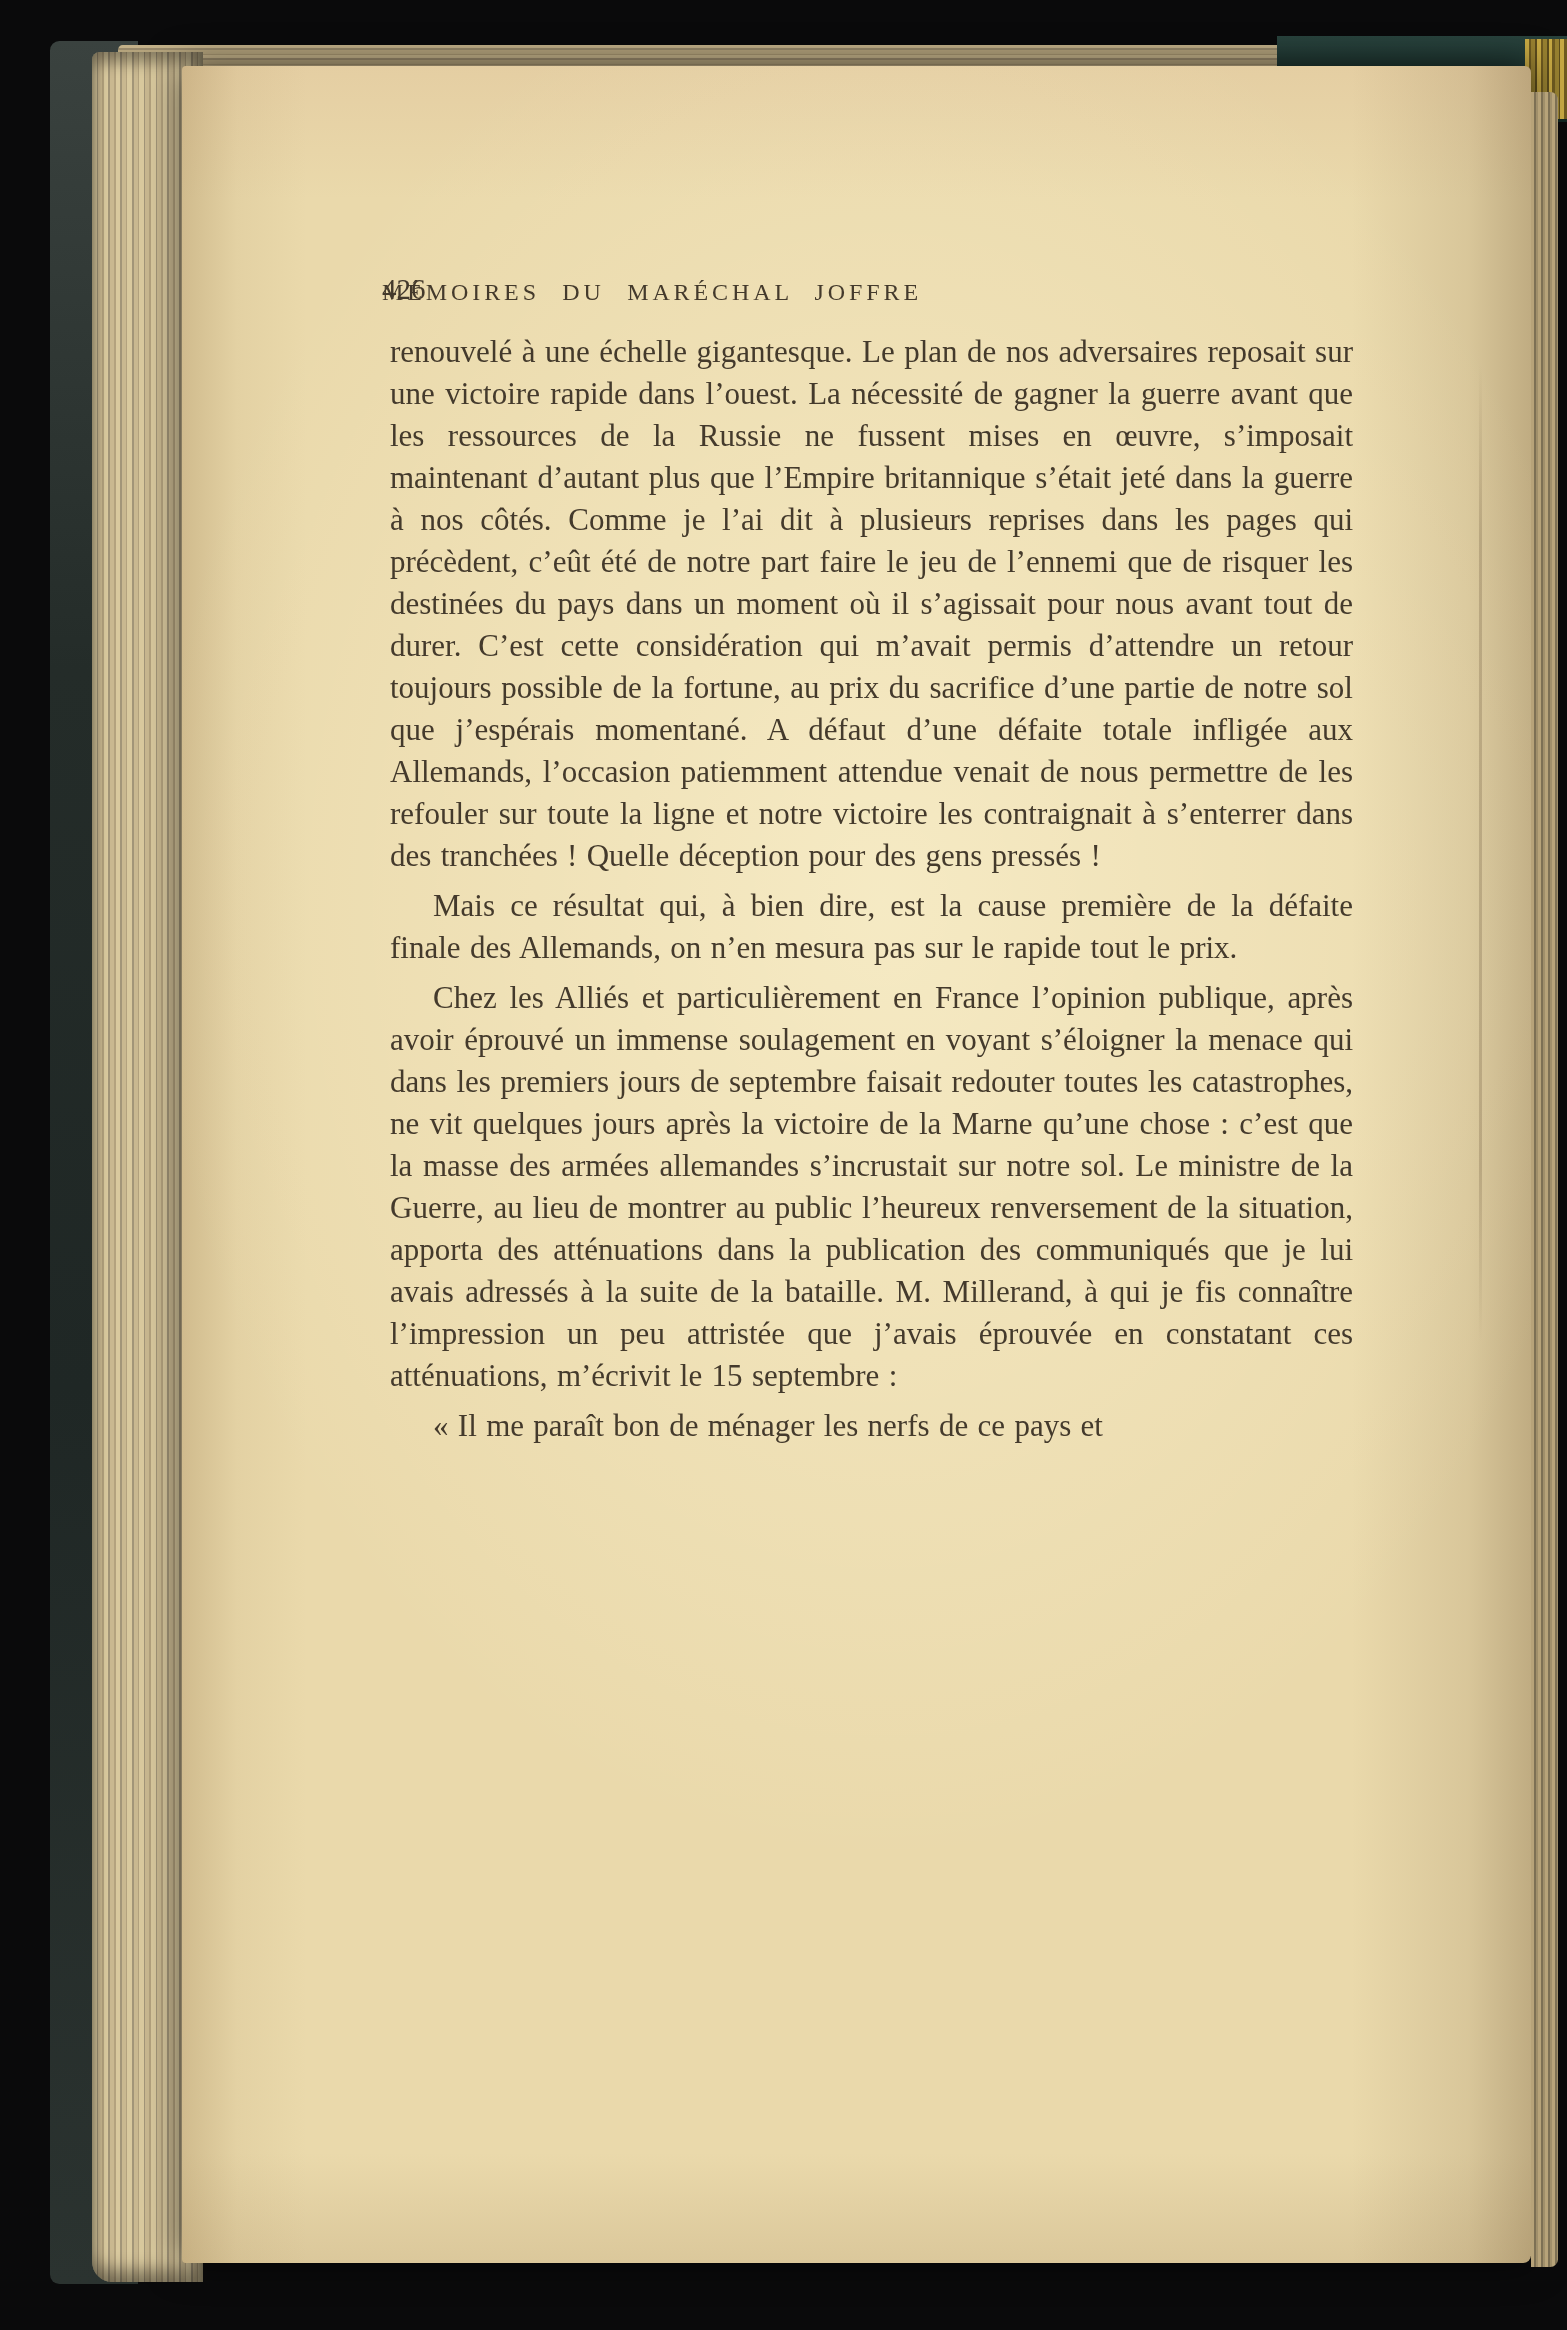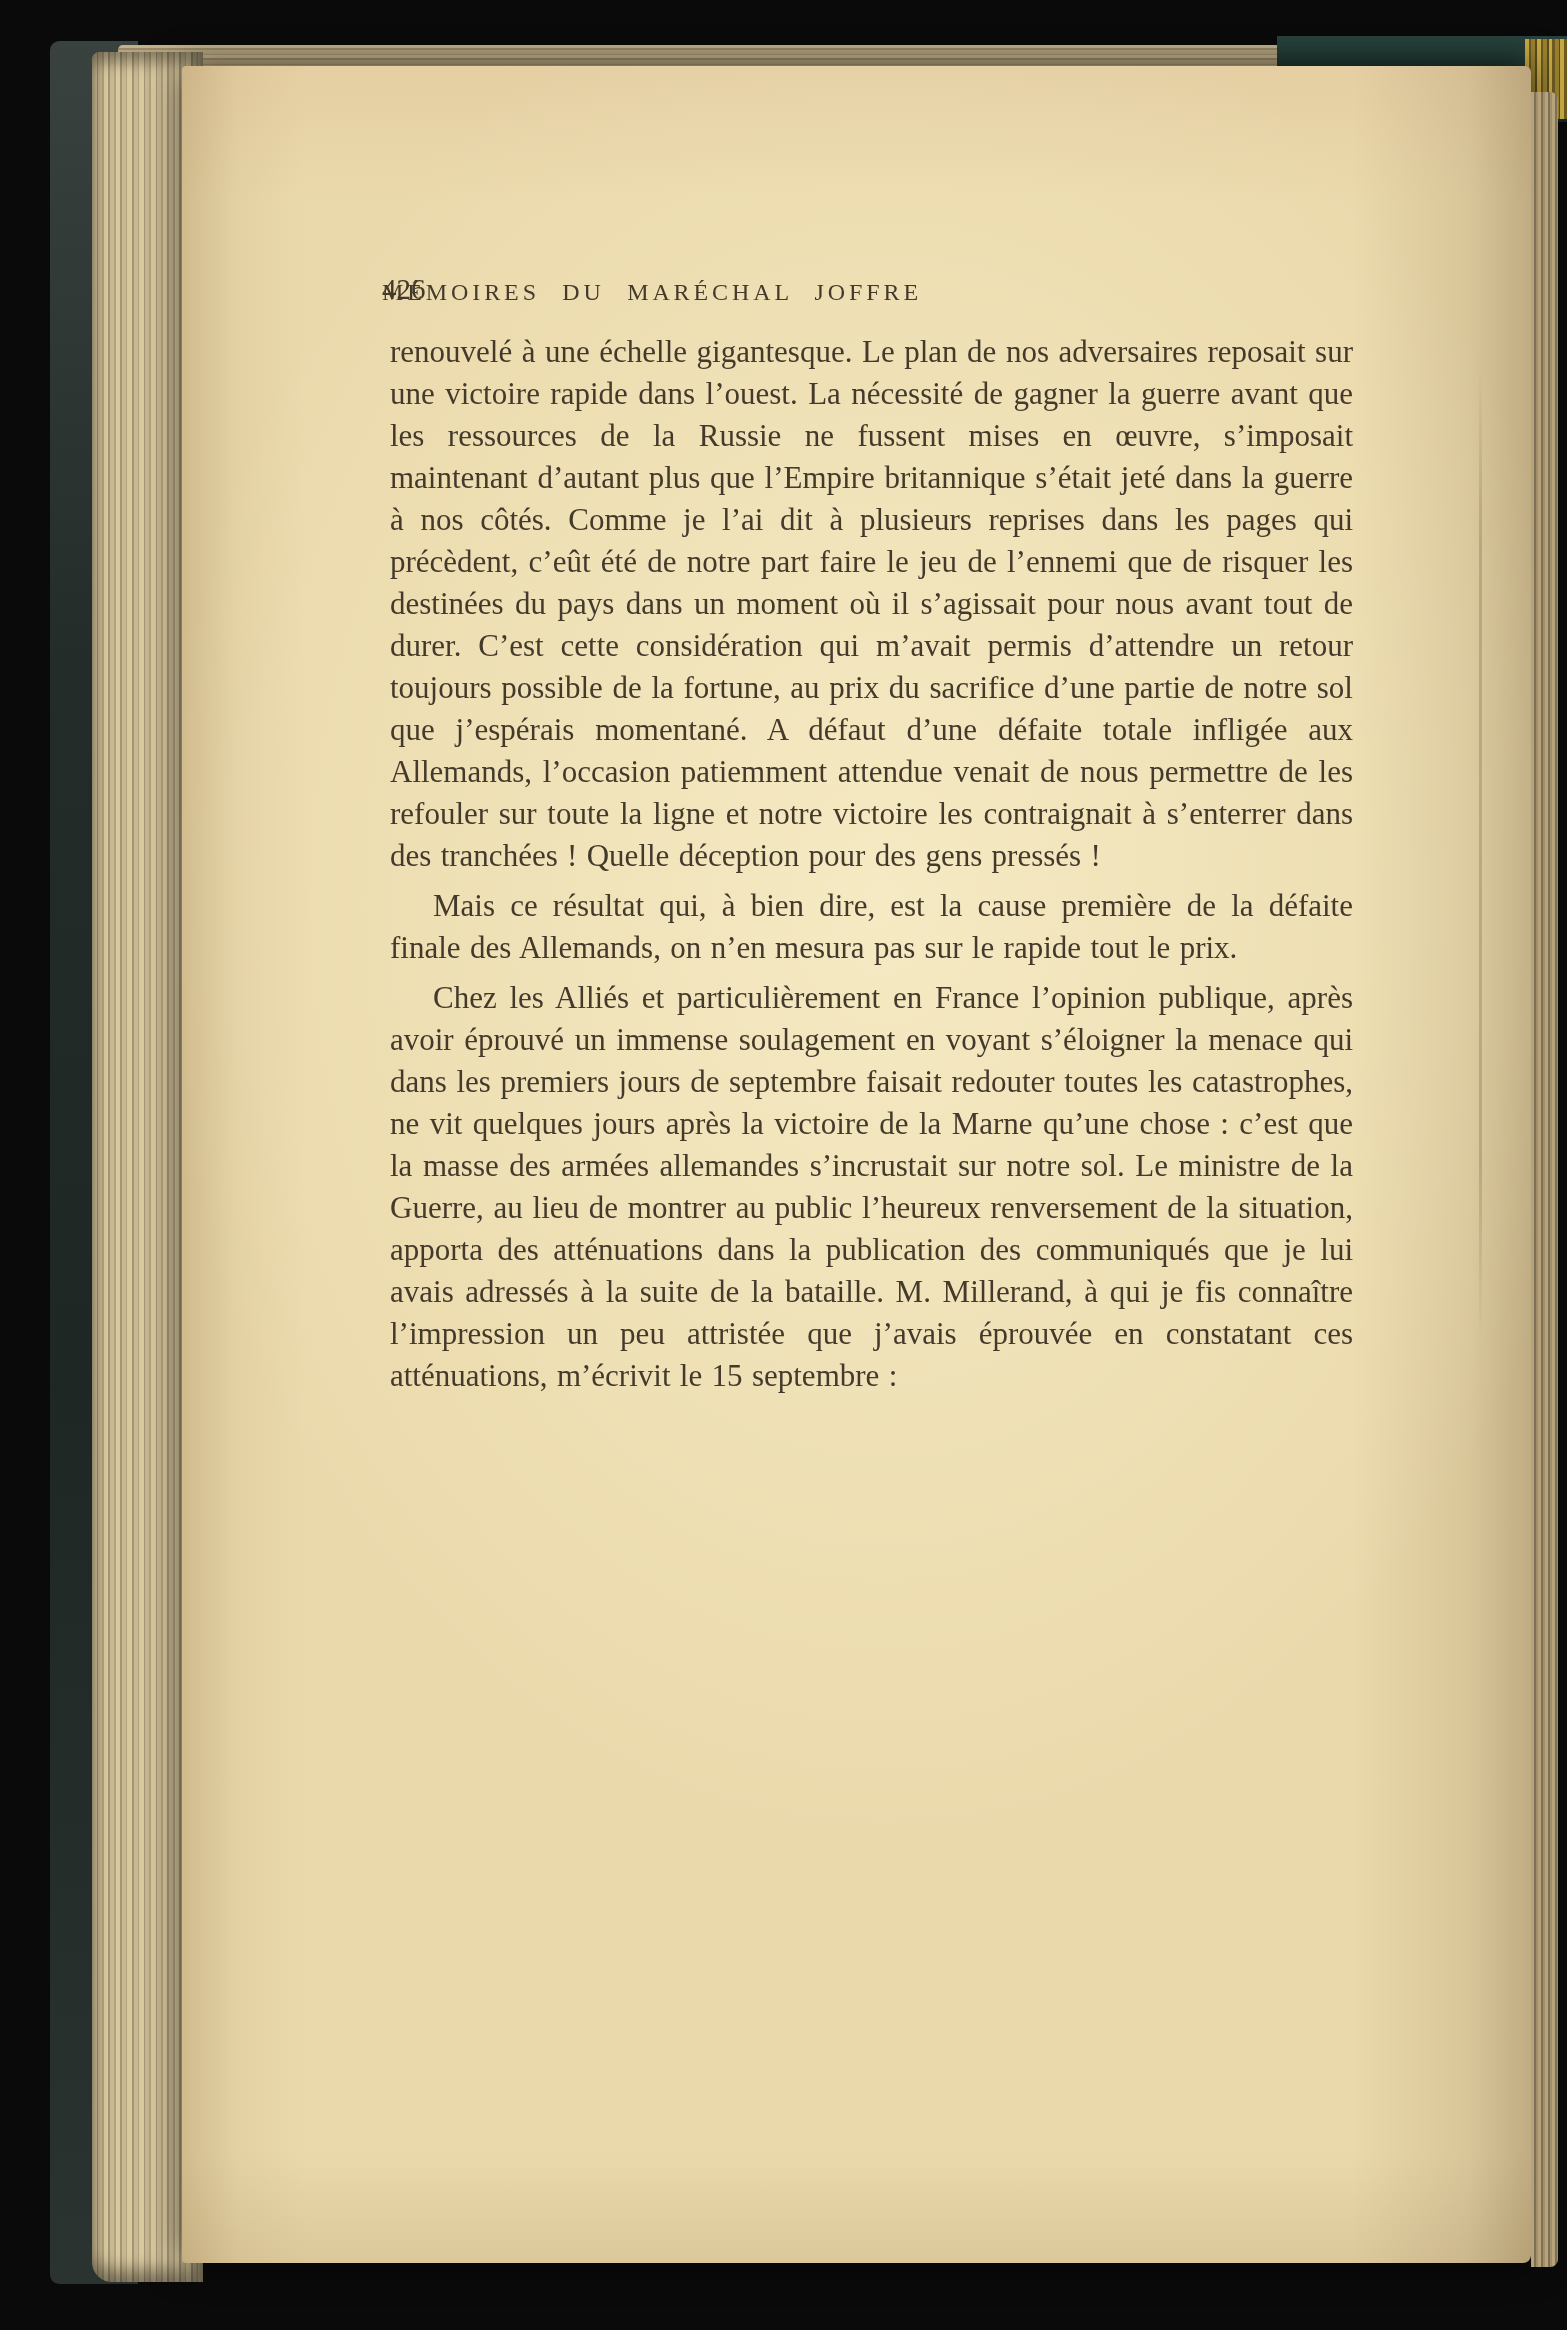--- a/index.html
+++ b/index.html
@@ -145,17 +145,18 @@
 <div class="page">
   <div class="crease"></div>
   <div class="textblock">
     <div class="running-header">
       <span class="page-number">426</span>
       <span class="running-title">MÉMOIRES DU MARÉCHAL JOFFRE</span>
     </div>
     <p class="para">renouvelé à une échelle gigantesque. Le plan de nos adversaires reposait sur une victoire rapide dans l’ouest. La nécessité de gagner la guerre avant que les ressources de la Russie ne fussent mises en œuvre, s’imposait maintenant d’autant plus que l’Empire britannique s’était jeté dans la guerre à nos côtés. Comme je l’ai dit à plusieurs reprises dans les pages qui précèdent, c’eût été de notre part faire le jeu de l’ennemi que de risquer les destinées du pays dans un moment où il s’agissait pour nous avant tout de durer. C’est cette considération qui m’avait permis d’attendre un retour toujours possible de la fortune, au prix du sacrifice d’une partie de notre sol que j’espérais momentané. A défaut d’une défaite totale infligée aux Allemands, l’occasion patiemment attendue venait de nous permettre de les refouler sur toute la ligne et notre victoire les contraignait à s’enterrer dans des tranchées&nbsp;! Quelle déception pour des gens pressés&nbsp;!</p>
     <p class="para indent">Mais ce résultat qui, à bien dire, est la cause première de la défaite finale des Allemands, on n’en mesura pas sur le rapide tout le prix.</p>
     <p class="para indent">Chez les Alliés et particulièrement en France l’opinion publique, après avoir éprouvé un immense soulagement en voyant s’éloigner la menace qui dans les premiers jours de septembre faisait redouter toutes les catastrophes, ne vit quelques jours après la victoire de la Marne qu’une chose&nbsp;: c’est que la masse des armées allemandes s’incrustait sur notre sol. Le ministre de la Guerre, au lieu de montrer au public l’heureux renversement de la situation, apporta des atténuations dans la publication des communiqués que je lui avais adressés à la suite de la bataille. M. Millerand, à qui je fis connaître l’impression un peu attristée que j’avais éprouvée en constatant ces atténuations, m’écrivit le 15 septembre&nbsp;:</p>
+    <p class="para indent">«&nbsp;Il me paraît bon de ménager les nerfs de ce pays et</p>
   </div>
 </div>
 
 <div class="page-edges-right"></div>
 
 
 </body></html>

